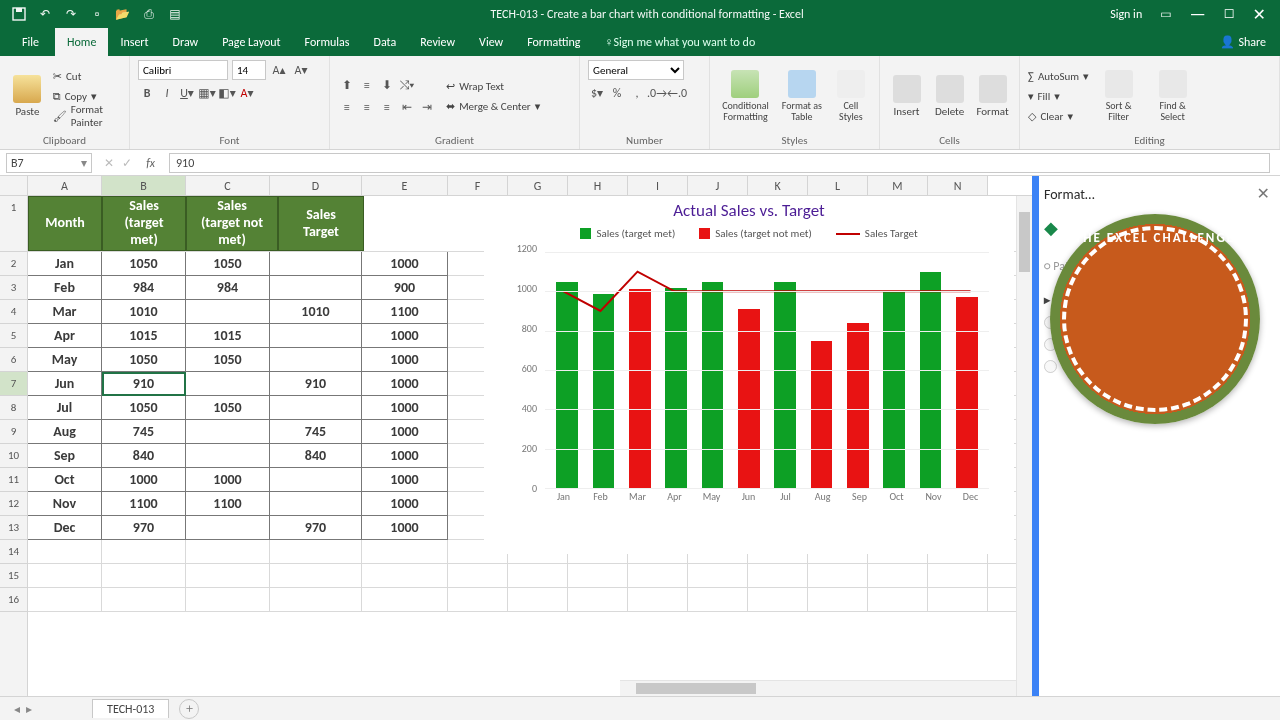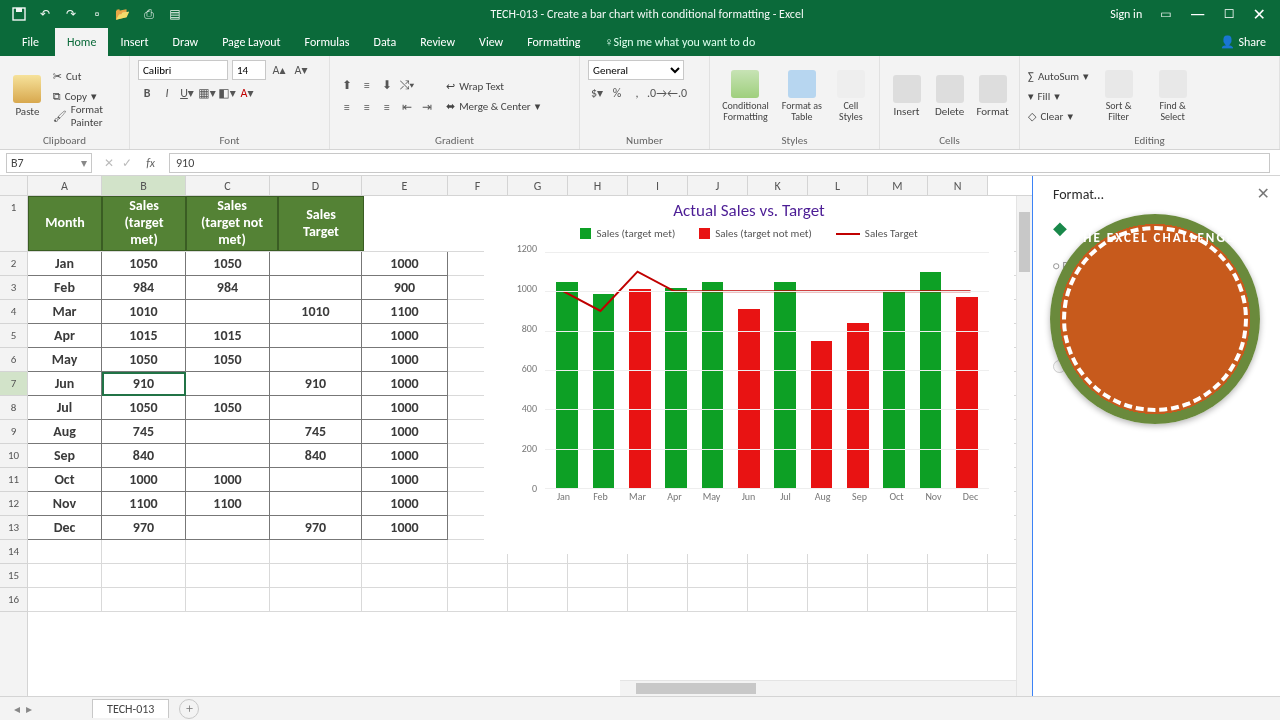--- a/index.html
+++ b/index.html
@@ -76,21 +76,21 @@
   .gridline { position:absolute; left:0; right:0; border-top:1px solid #eee; }
   .xaxis { position:absolute; left:36px; right:0; bottom:0; height:18px; display:flex; }
   .xlab { flex:1; text-align:center; font-size:10px; color:#777; }
   .bars { position:absolute; inset:0; display:flex; padding:0 4px; }
   .barslot { flex:1; position:relative; }
   .bar { position:absolute; bottom:0; left:20%; right:20%; }
   .bar.green { background:#0da025; } .bar.red { background:#e81313; }
   .targetline { stroke:#c00000; stroke-width:2; fill:none; }
 
   
-  .pane { width:248px; border-left:1px solid #3b82f6; background:#fff; padding:10px 20px; position:relative; }
+  .pane { width:248px; border-left:7px solid #3b82f6; background:#fff; padding:10px 5px; position:relative; }
   .pane h3 { font-size:14px; color:#2b2b2b; font-weight:400; }
   .pane .closep { position:absolute; right:10px; top:8px; color:#777; font-size:16px; }
   .pane .sect { font-size:12px; margin-top:20px; color:#444; }
   .pane label { display:flex; gap:6px; align-items:center; font-size:12px; color:#777; margin-top:8px; }
 
   
   .status { height:24px; background:#f3f3f3; border-top:1px solid #d4d4d4; display:flex; align-items:center; }
   .sheet-tab { background:#fff; border:1px solid #c8c8c8; border-bottom:none; padding:2px 14px; font-size:12px; margin-left:60px; }
   .addsheet { width:20px; height:20px; border:1px solid #c8c8c8; border-radius:50%; display:flex; align-items:center; justify-content:center; margin-left:10px; color:#777;}
 

